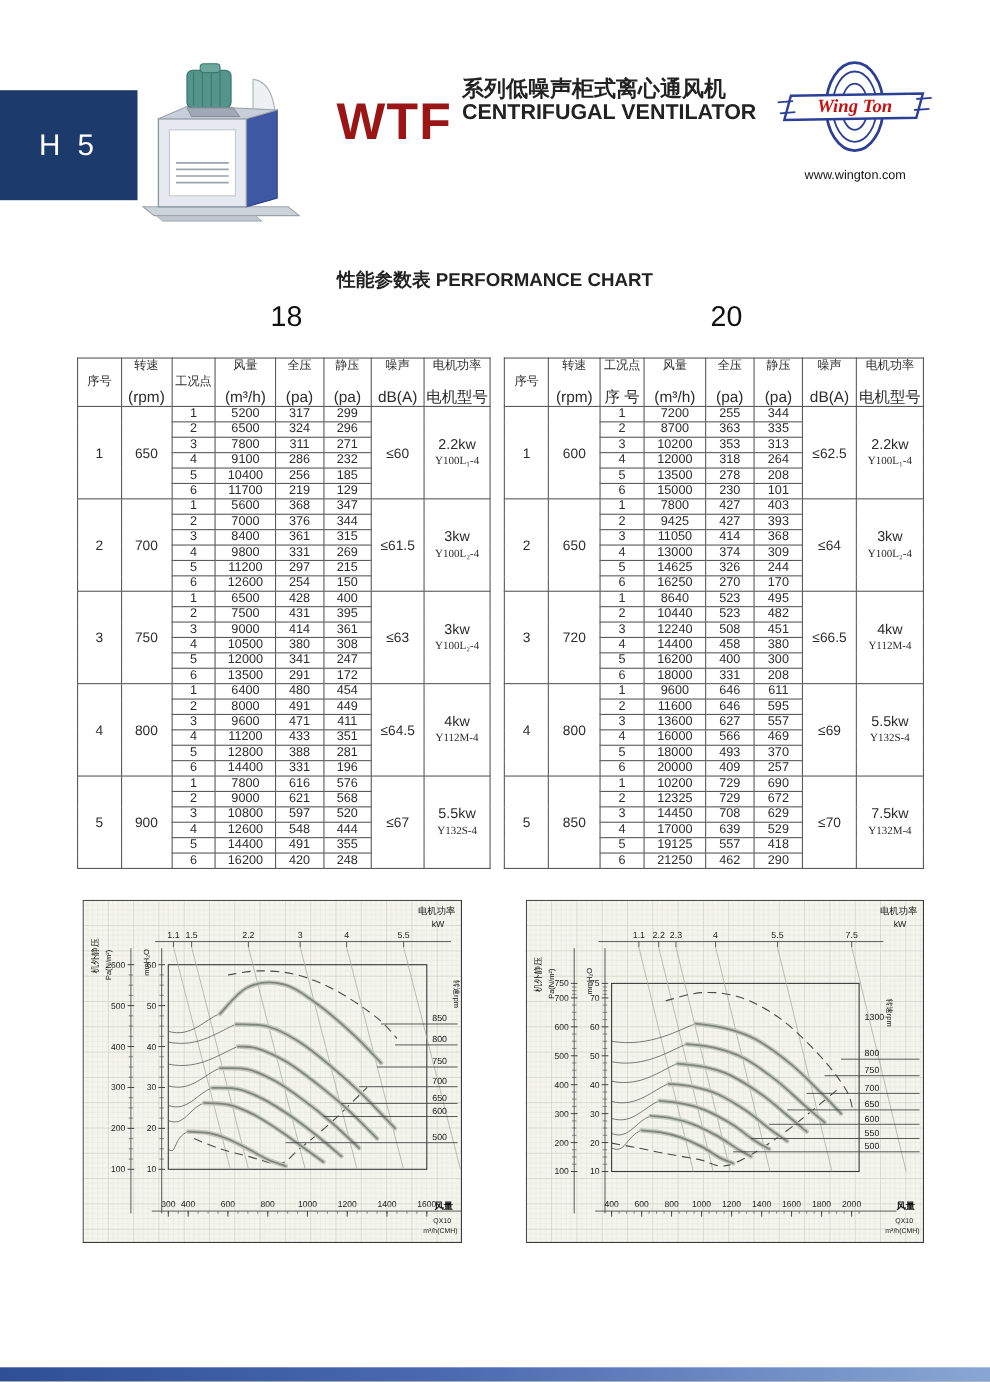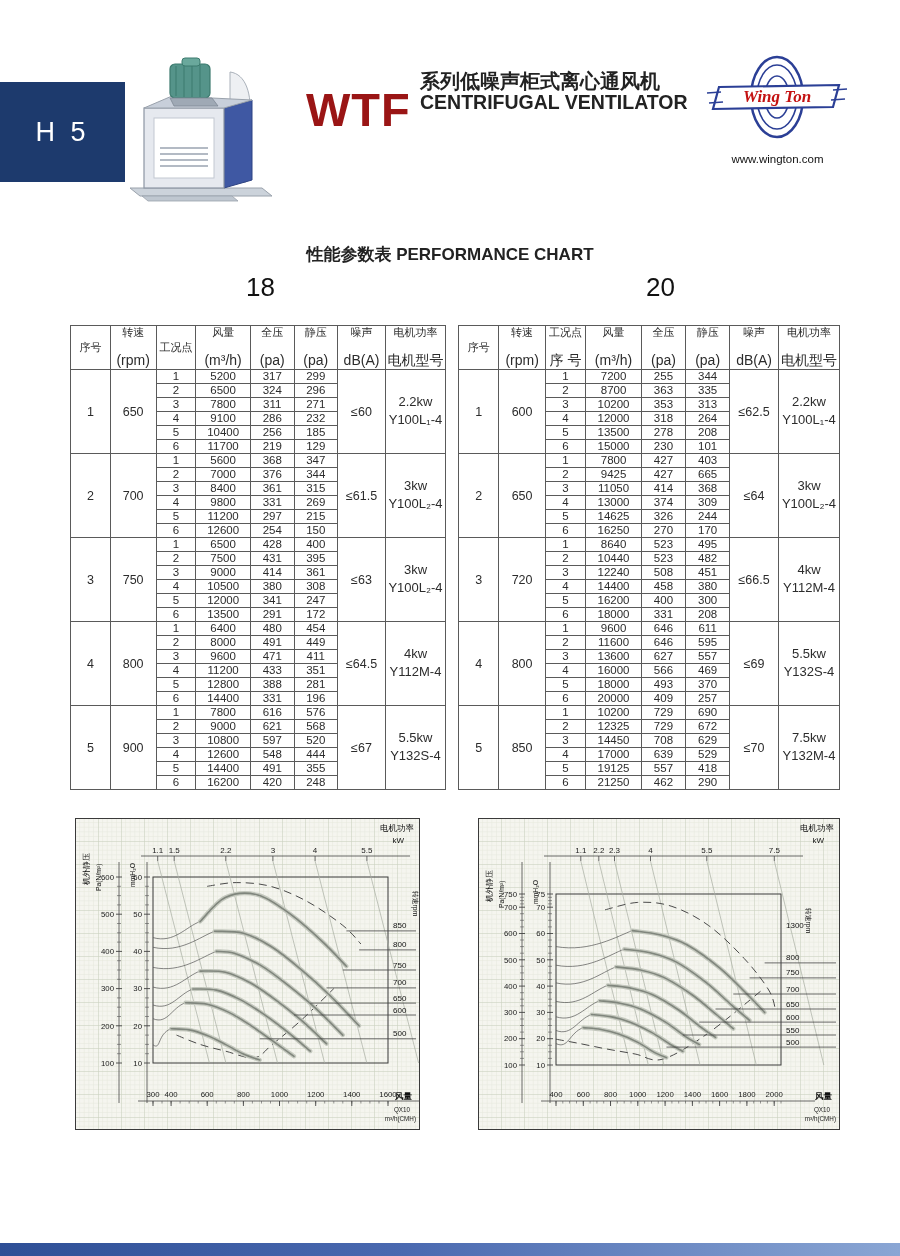--- a/index.html
+++ b/index.html
@@ -25,21 +25,21 @@
   .ptable{font-family:"Liberation Sans",sans-serif;}
   .t18{left:70px;top:325px;width:376px;}
   .t20{left:458px;top:325px;width:382px;}
   .ptable table{border-collapse:collapse;width:100%;table-layout:fixed;color:#2c2c2c;}
   .ptable th,.ptable td{border:1px solid #5a5a5a;text-align:center;padding:0;overflow:hidden;}
   .ptable th{height:40px;font-weight:normal;font-size:11px;line-height:1.25;}
   .ptable th .h2{font-size:14px;margin-top:12px;}
   .ptable td{height:13px;font-size:11.5px;line-height:1;}
   .ptable td.gc{font-size:12.5px;}
   .ptable .pw{font-size:13px;line-height:1.3;}
-  .ptable .mt{font-size:13px;line-height:1.4;}
+  .ptable .mt{font-size:10px;line-height:1.4;font-family:Liberation Serif, serif;}
   
   .chart{background:transparent;}
   .c18{left:75px;top:818px;width:345px;height:312px;}
   .c20{left:478px;top:818px;width:362px;height:312px;}
   
   .footer-bar{left:0;top:1243px;width:900px;height:13px;
               background:linear-gradient(90deg,#2e4f96 0%,#4a69b0 45%,#8aa6d4 100%);}
 </style>
 </head>
 <body>
@@ -477,21 +477,21 @@
             <td class="gc" rowspan="6">≤64</td>
             <td rowspan="6">
               <div class="pw">3kw</div>
               <div class="mt">Y100L₂-4</div>
             </td>
           </tr>
           <tr>
             <td>2</td>
             <td>9425</td>
             <td>427</td>
-            <td>665</td>
+            <td>393</td>
           </tr>
           <tr>
             <td>3</td>
             <td>11050</td>
             <td>414</td>
             <td>368</td>
           </tr>
           <tr>
             <td>4</td>
             <td>13000</td>

